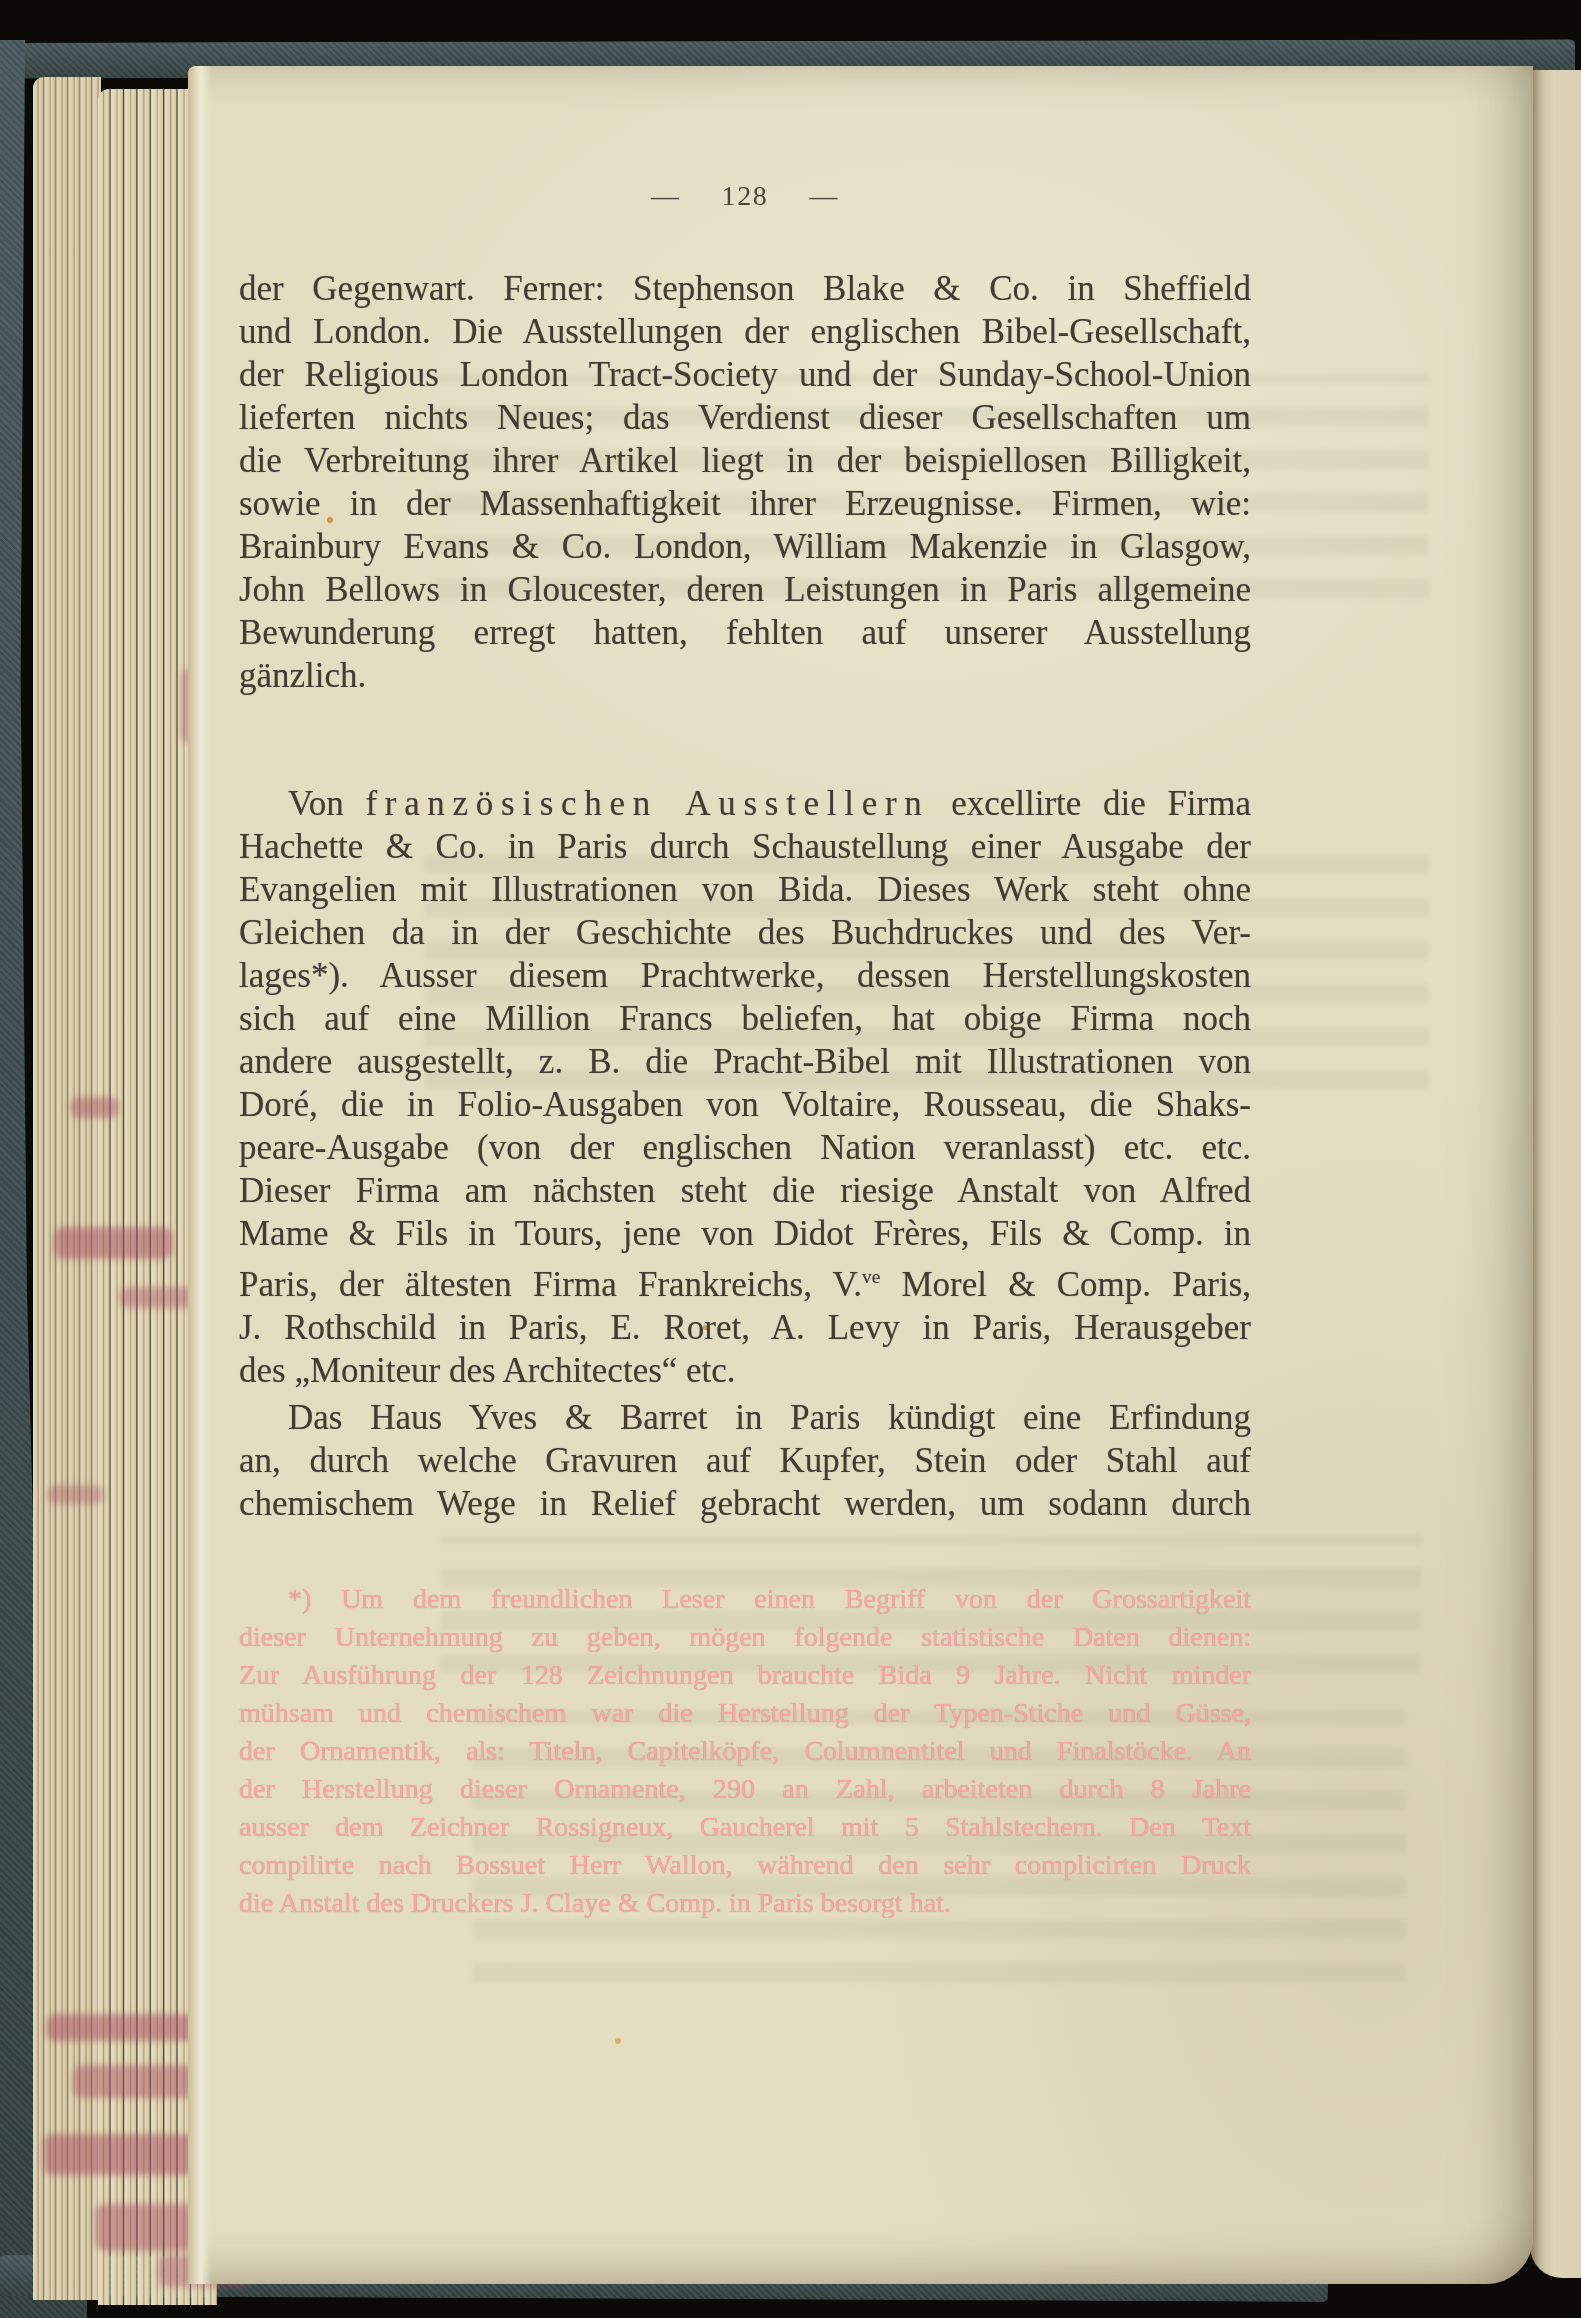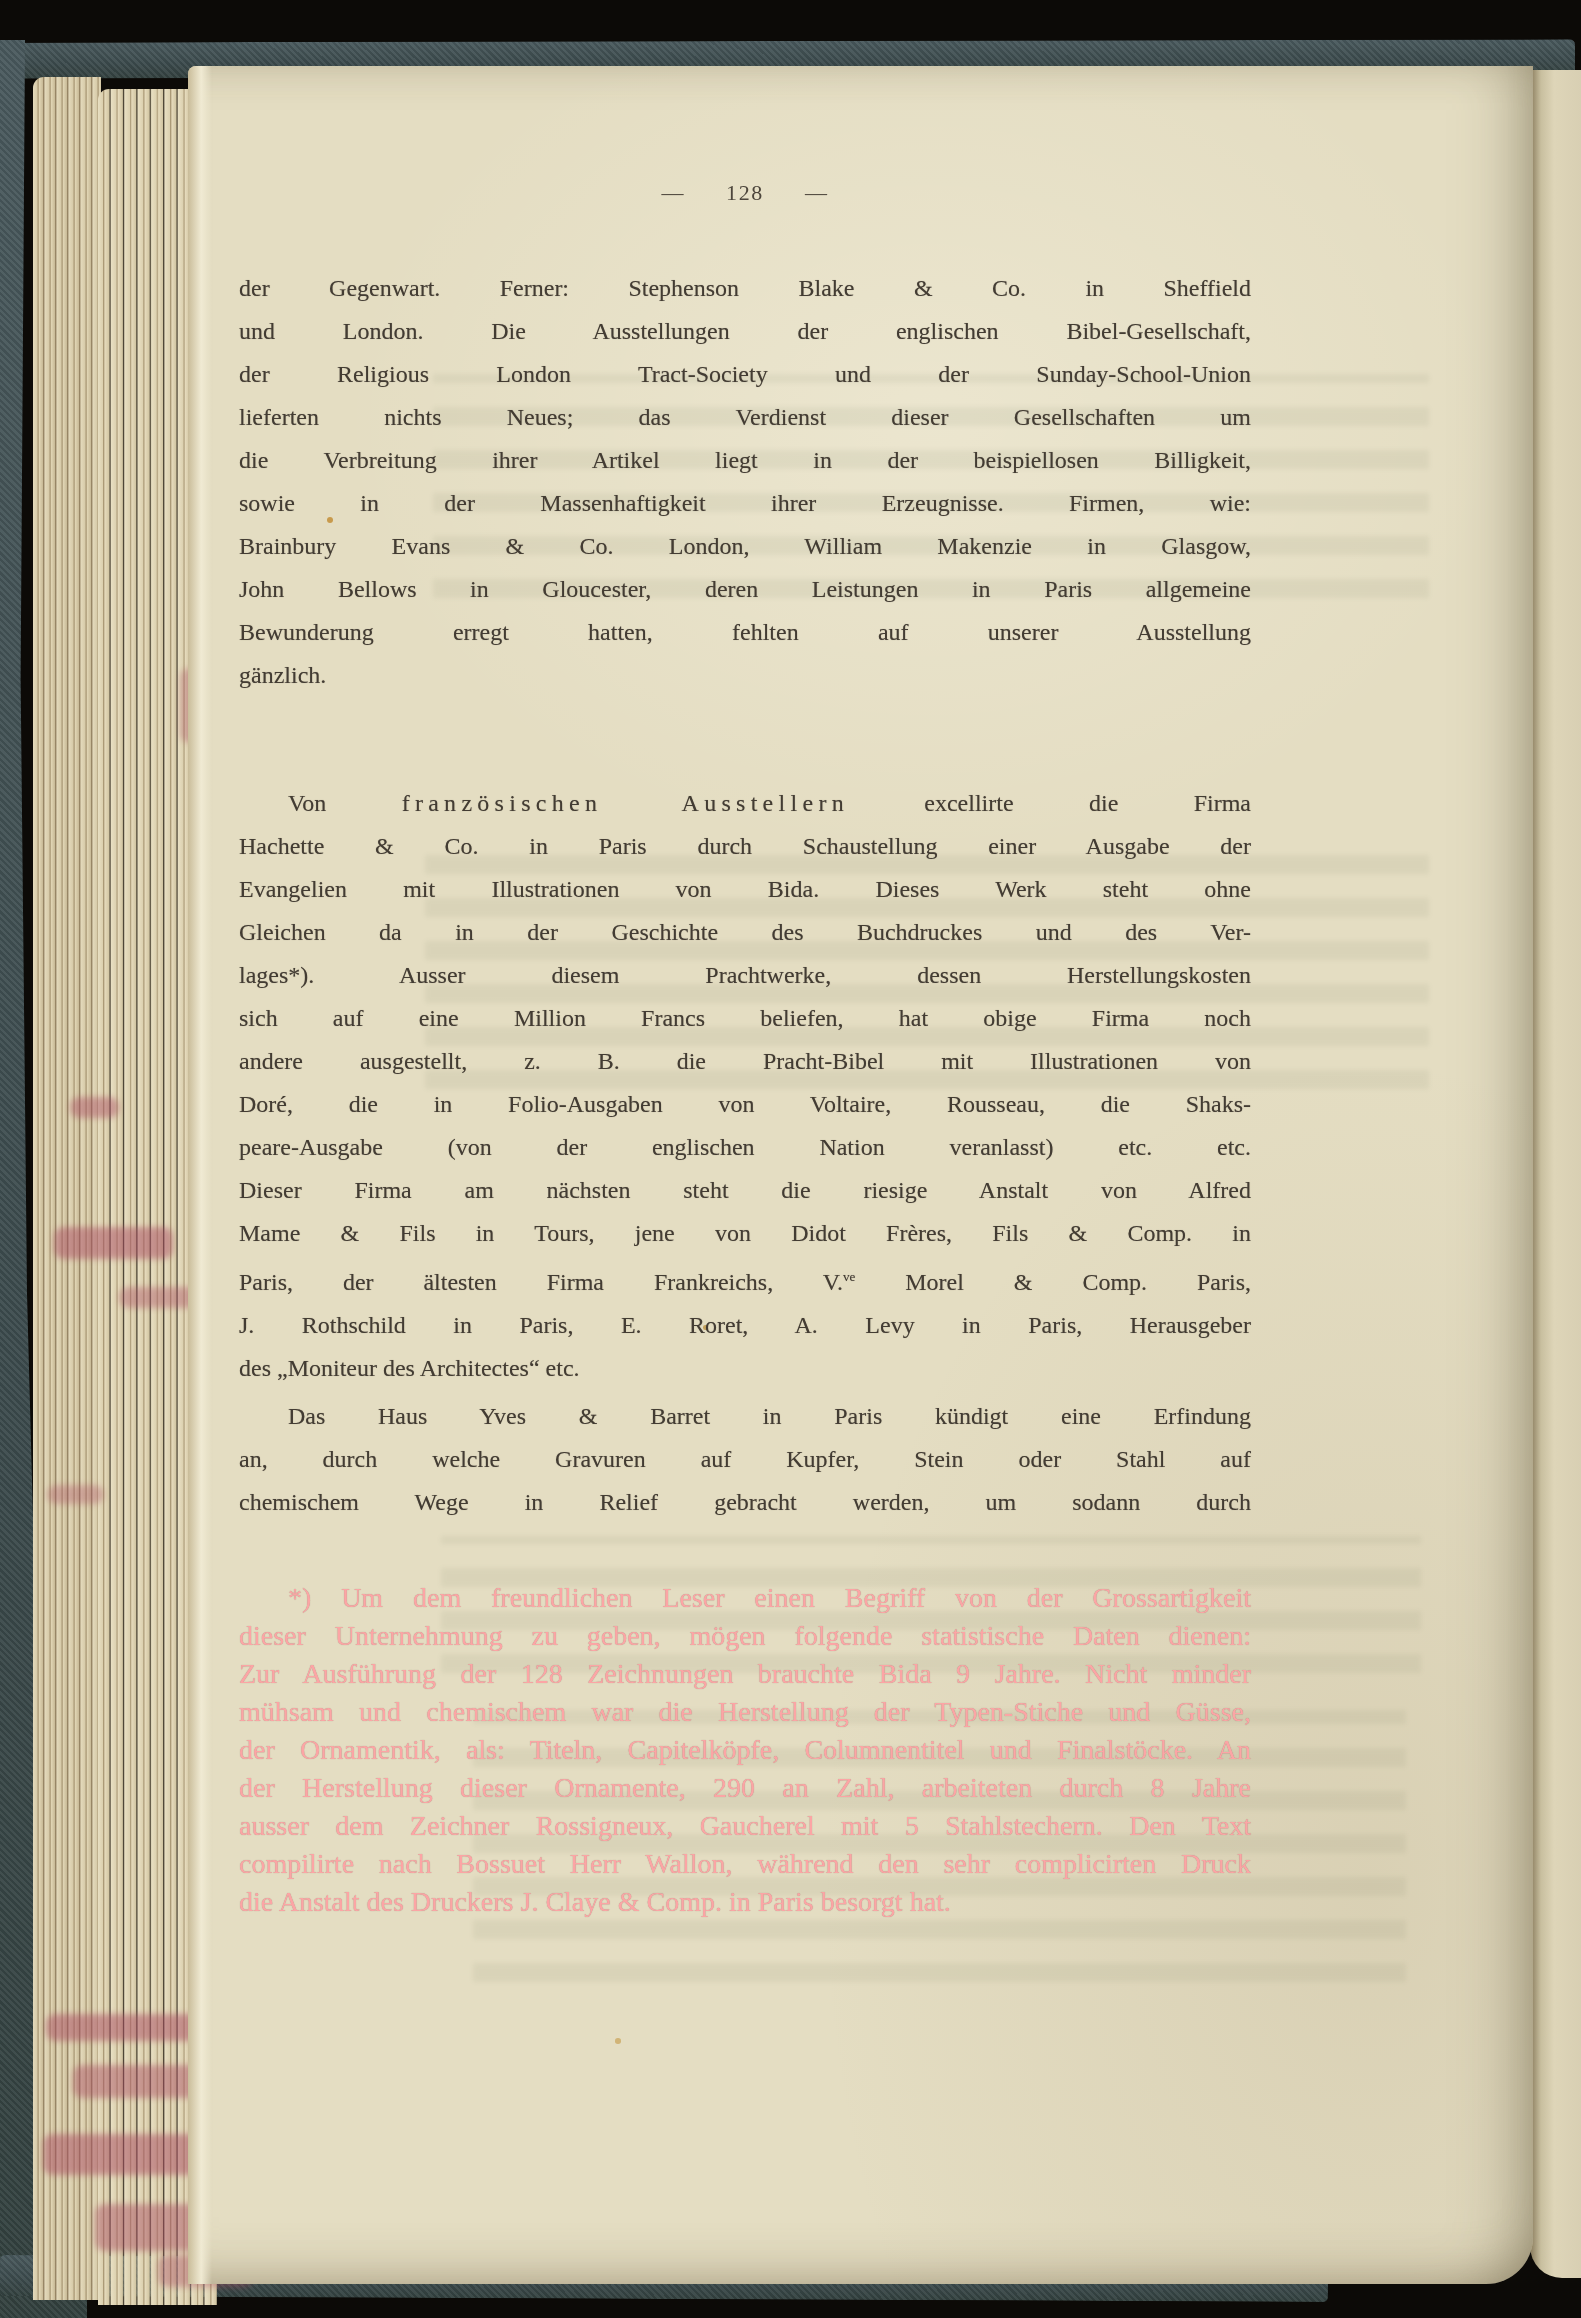--- a/index.html
+++ b/index.html
@@ -46,25 +46,25 @@
     content:"";position:absolute;left:0;top:0;bottom:0;width:24px;
     background:linear-gradient(90deg,#c9bc99,#f0ead3 55%,rgba(240,234,211,0));
     border-top-left-radius:8px;
   }
   
   .bleed{position:absolute;filter:blur(2.4px);opacity:.16;pointer-events:none;
     background:repeating-linear-gradient(0deg, transparent 0 12.6px, rgba(110,118,88,.55) 12.6px 32px, transparent 32px 43px);}
   .speck{position:absolute;border-radius:50%;}
   
   .page-header{position:absolute;left:239px;width:1012px;top:180px;
-    text-align:center;font-size:22px;color:#4d463c;letter-spacing:1.6px;}
+    text-align:center;font-size:28px;color:#4d463c;letter-spacing:1.6px;}
   .page-header .gap{display:inline-block;width:41px;}
   .text-block{position:absolute;left:239px;top:267px;width:1012px;color:#433c33;
     text-shadow:0 0 0.8px rgba(67,60,51,.45);}
-  .para{font-size:24px;line-height:43px;}
+  .para{font-size:35px;line-height:43px;}
   .para + .para{margin-top:85px;}
   .para.p3{margin-top:4.7px;}
   .para.footnote{font-size:28px;line-height:38px;margin-top:55px;color:#fca5a5;}
   .para.indent .line:first-child{text-indent:49px;}
   .line{text-align:justify;text-align-last:justify;white-space:normal;}
   .line.no-just{text-align-last:left;}
   .gesperrt{letter-spacing:.22em;}
   .sup{font-size:.55em;vertical-align:super;letter-spacing:0;}
 </style>
 </head>

